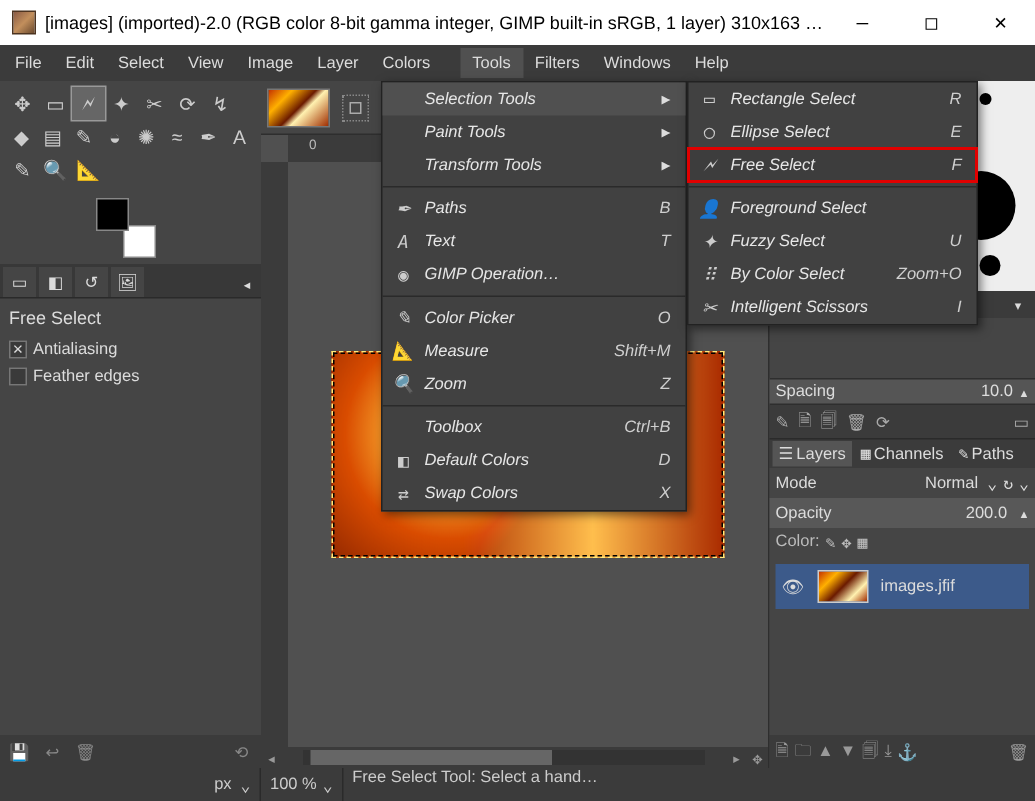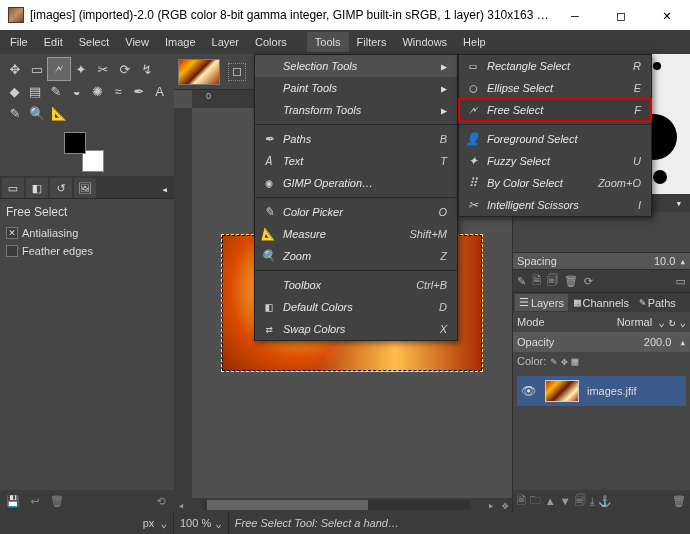--- a/index.html
+++ b/index.html
@@ -85,23 +85,23 @@
   .opacrow { background:#585858; }
   .opacrow .val { margin-left:auto; }
   .lockrow { height:18px; display:flex; align-items:center; gap:4px; padding:0 4px; background:#454545; color:#bbb; font-size:11px;}
   .layerlist { flex:1; background:#454545; padding:6px 4px; }
   .layer { display:flex; align-items:center; gap:8px; background:#3c5a8a; padding:4px; }
   .layer .eye { width:16px; font-size:12px; }
   .layer .lthumb { width:34px; height:22px; border:1px solid #ccc; background:linear-gradient(135deg,#c43300,#ffb000,#6b1a00,#fff1b0,#a02d00);}
   .rightfoot { height:22px; background:#3b3b3b; display:flex; align-items:center; gap:4px; padding:0 4px; color:#999;}
 
   
-  .statusbar { height:22px; background:#3b3b3b; display:flex; align-items:center; color:#ccc; }
+  .statusbar { height:22px; background:#3b3b3b; display:flex; color:#ccc; }
   .statusbar .cell { padding:0 6px; border-right:1px solid #2a2a2a; height:100%; display:flex; align-items:center; gap:2px;}
-  .statusbar .msg { flex:1; padding:0 6px; color:#ccc; white-space:nowrap; overflow:hidden; text-overflow:ellipsis;font-style:italic; }
+  .statusbar .msg { flex:1; padding:0 6px; color:#ccc; white-space:nowrap; overflow:hidden; text-overflow:ellipsis; }
 
   
   .menu { position:absolute; background:#414141; border:1px solid #222; box-shadow:2px 2px 6px rgba(0,0,0,.5); z-index:50; padding:0 0;font-style:italic; }
   .menu .mi { display:flex; align-items:center; height:22px; padding:0 10px 0 4px; gap:4px; color:#e6e6e6; white-space:nowrap; }
   .menu .mi .icon { width:20px; display:flex; justify-content:center; color:#ccc; font-size:12px; }
   .menu .mi .lbl { flex:1; }
   .menu .mi .accel { color:#cfcfcf; margin-left:24px; font-size:11px; }
   .menu .mi .sub { color:#ddd; font-size:10px; }
   .menu .sep { height:1px; background:#2a2a2a; margin:3px 0; }
   .menu .mi.open { background:#505050; }

